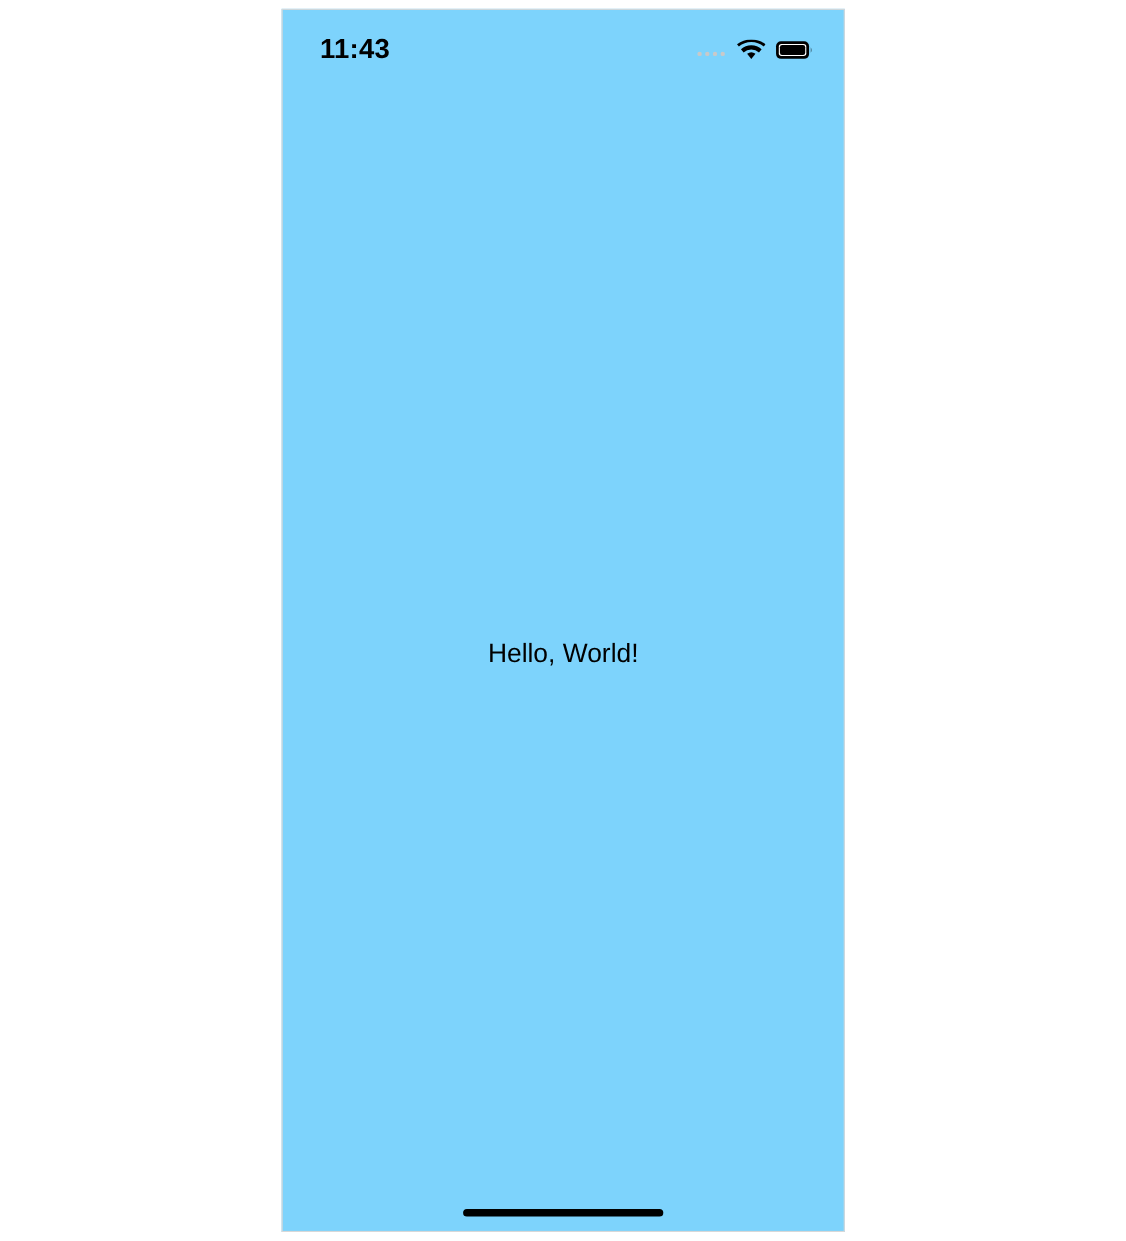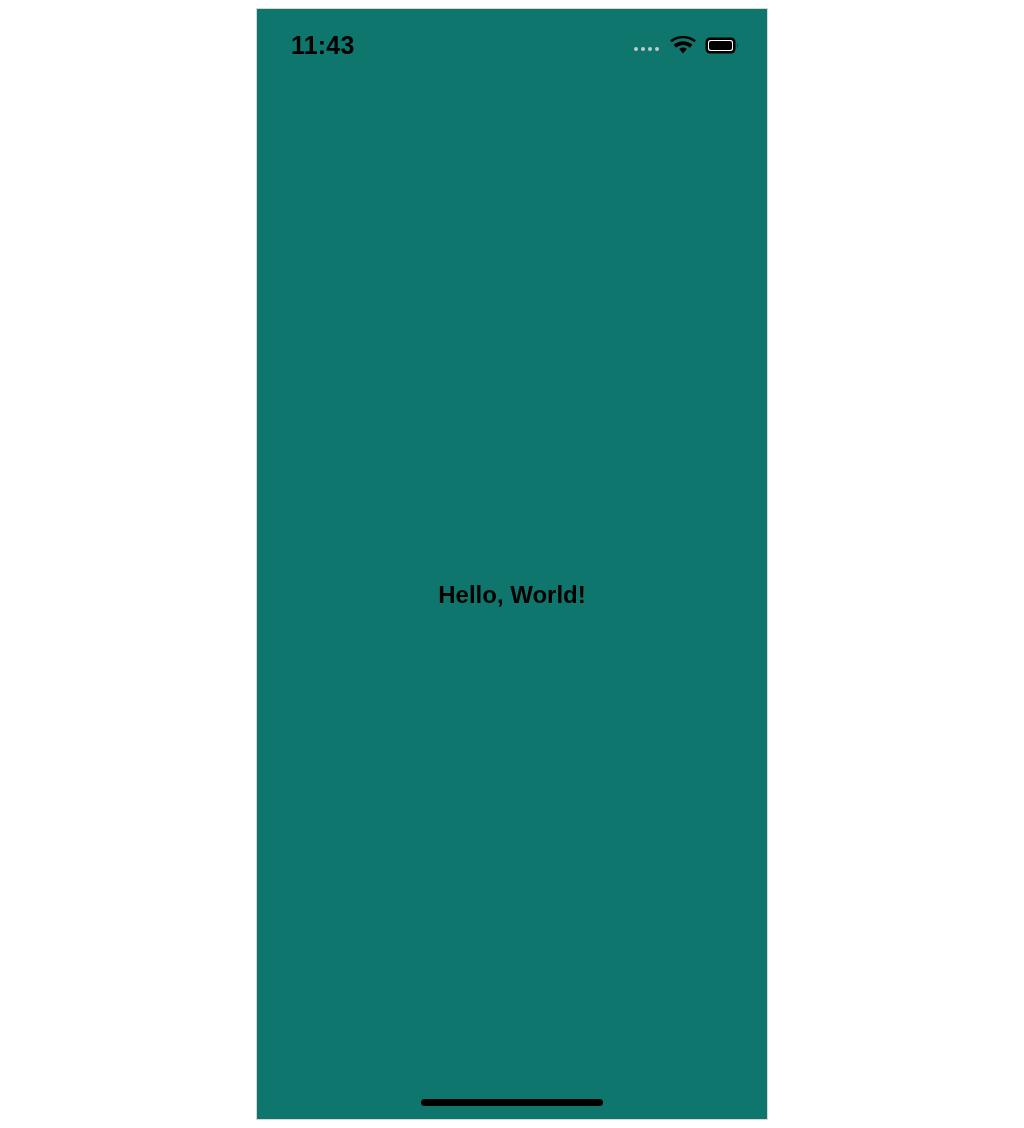--- a/index.html
+++ b/index.html
@@ -21,21 +21,21 @@
     background: #ffffff;
   }
 
   
   .device {
     position: absolute;
     left: 256px;
     top: 8px;
     width: 512px;
     height: 1112px;
-    background: #0f766e;
+    background: #7dd3fc;
     border: 1px solid #d8d8d8;
     box-sizing: border-box;
     overflow: hidden;
   }
 
   
   .status-bar {
     position: absolute;
     left: 0;
     top: 0;
@@ -102,21 +102,20 @@
   
   .content {
     position: absolute;
     left: 0;
     top: 62px;
     width: 100%;
     bottom: 0;
     display: flex;
     align-items: center;
     justify-content: center;
-    font-weight: bold;
   }
   .hello-text {
     font-size: 24px;
     color: #000000;
     line-height: 1.2;
     text-align: center;
   }
 
   
   .home-indicator {

